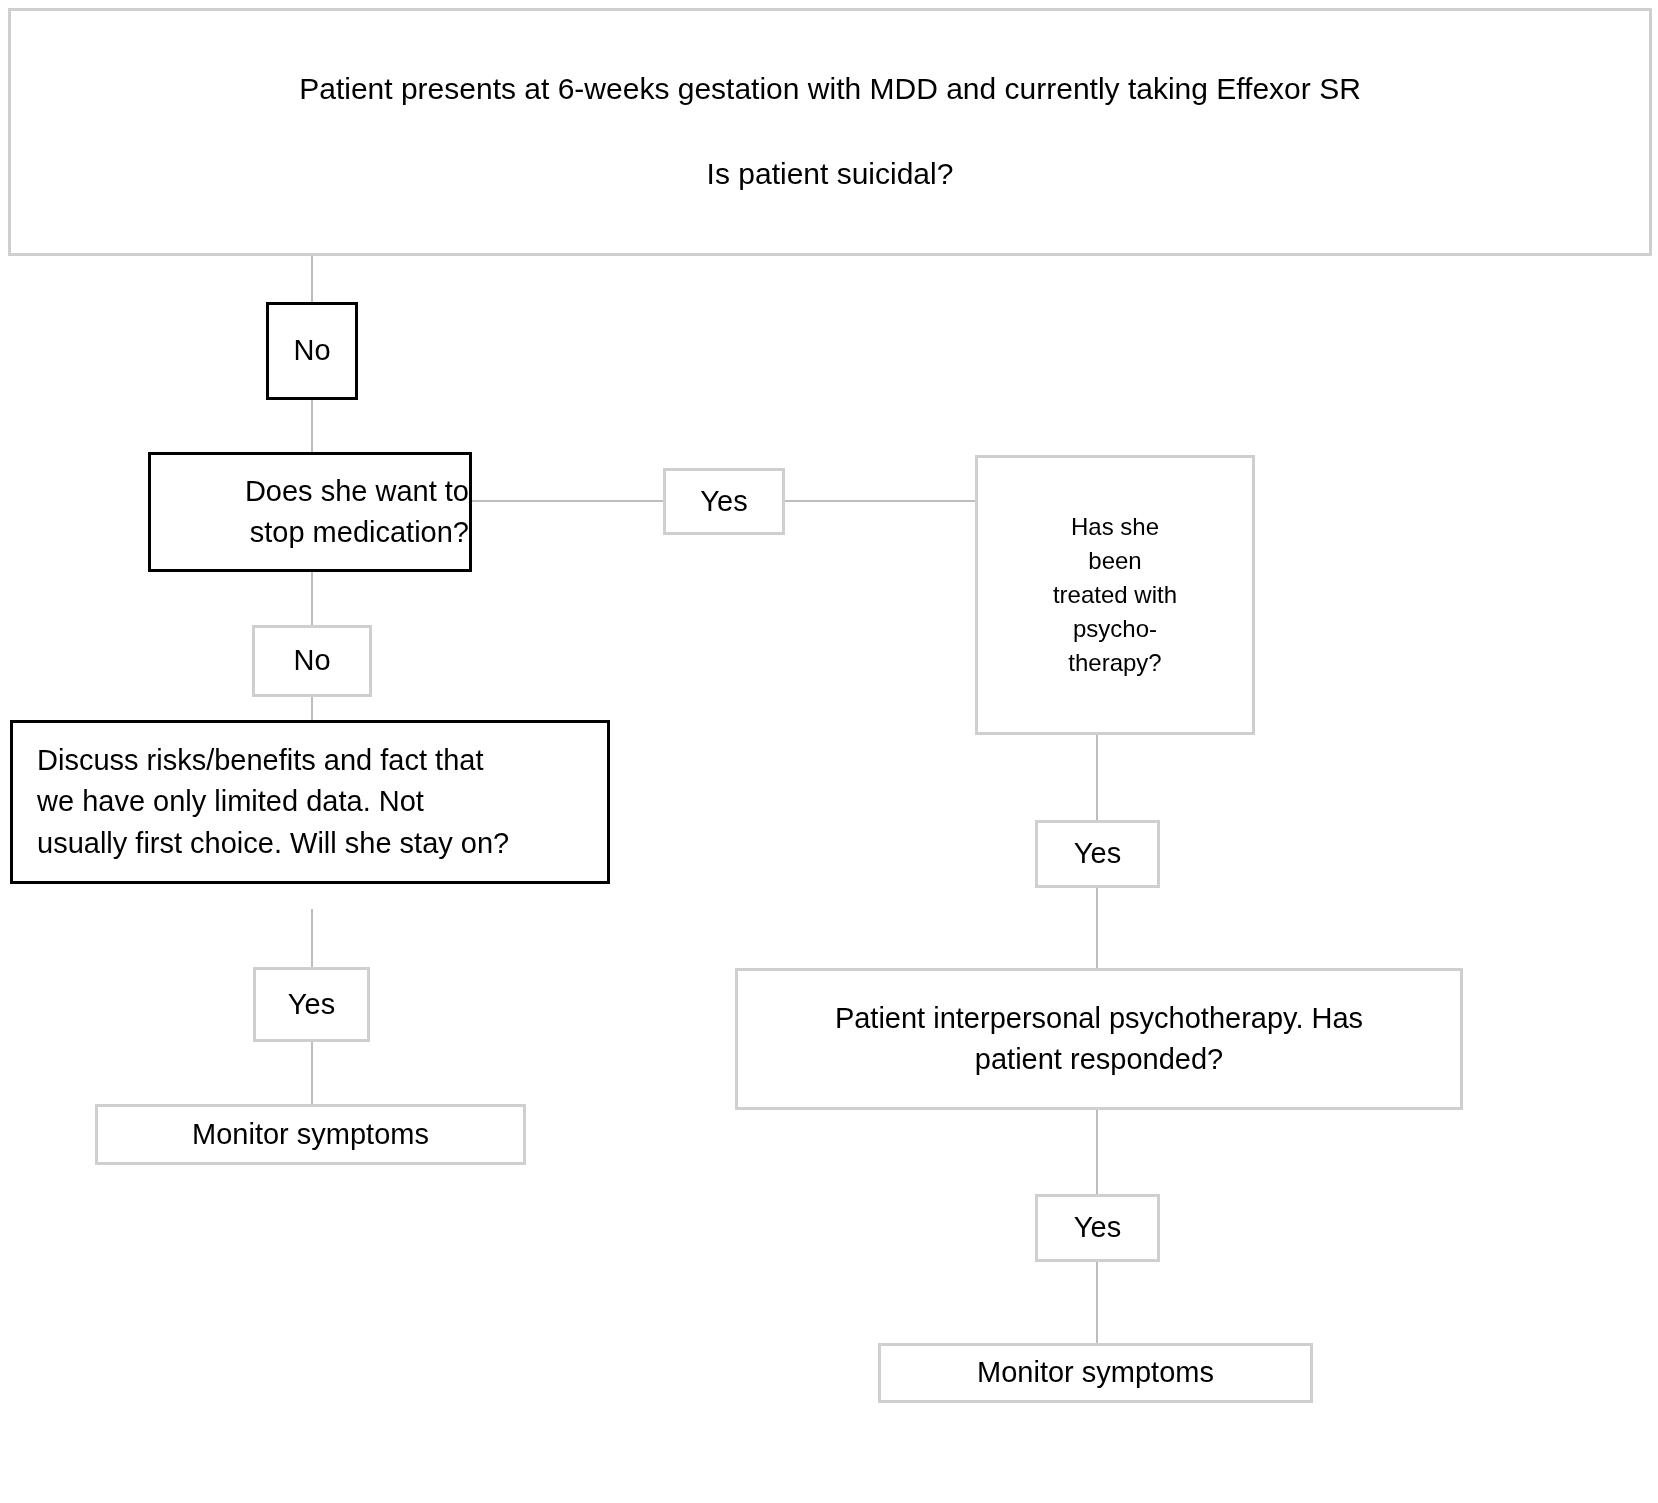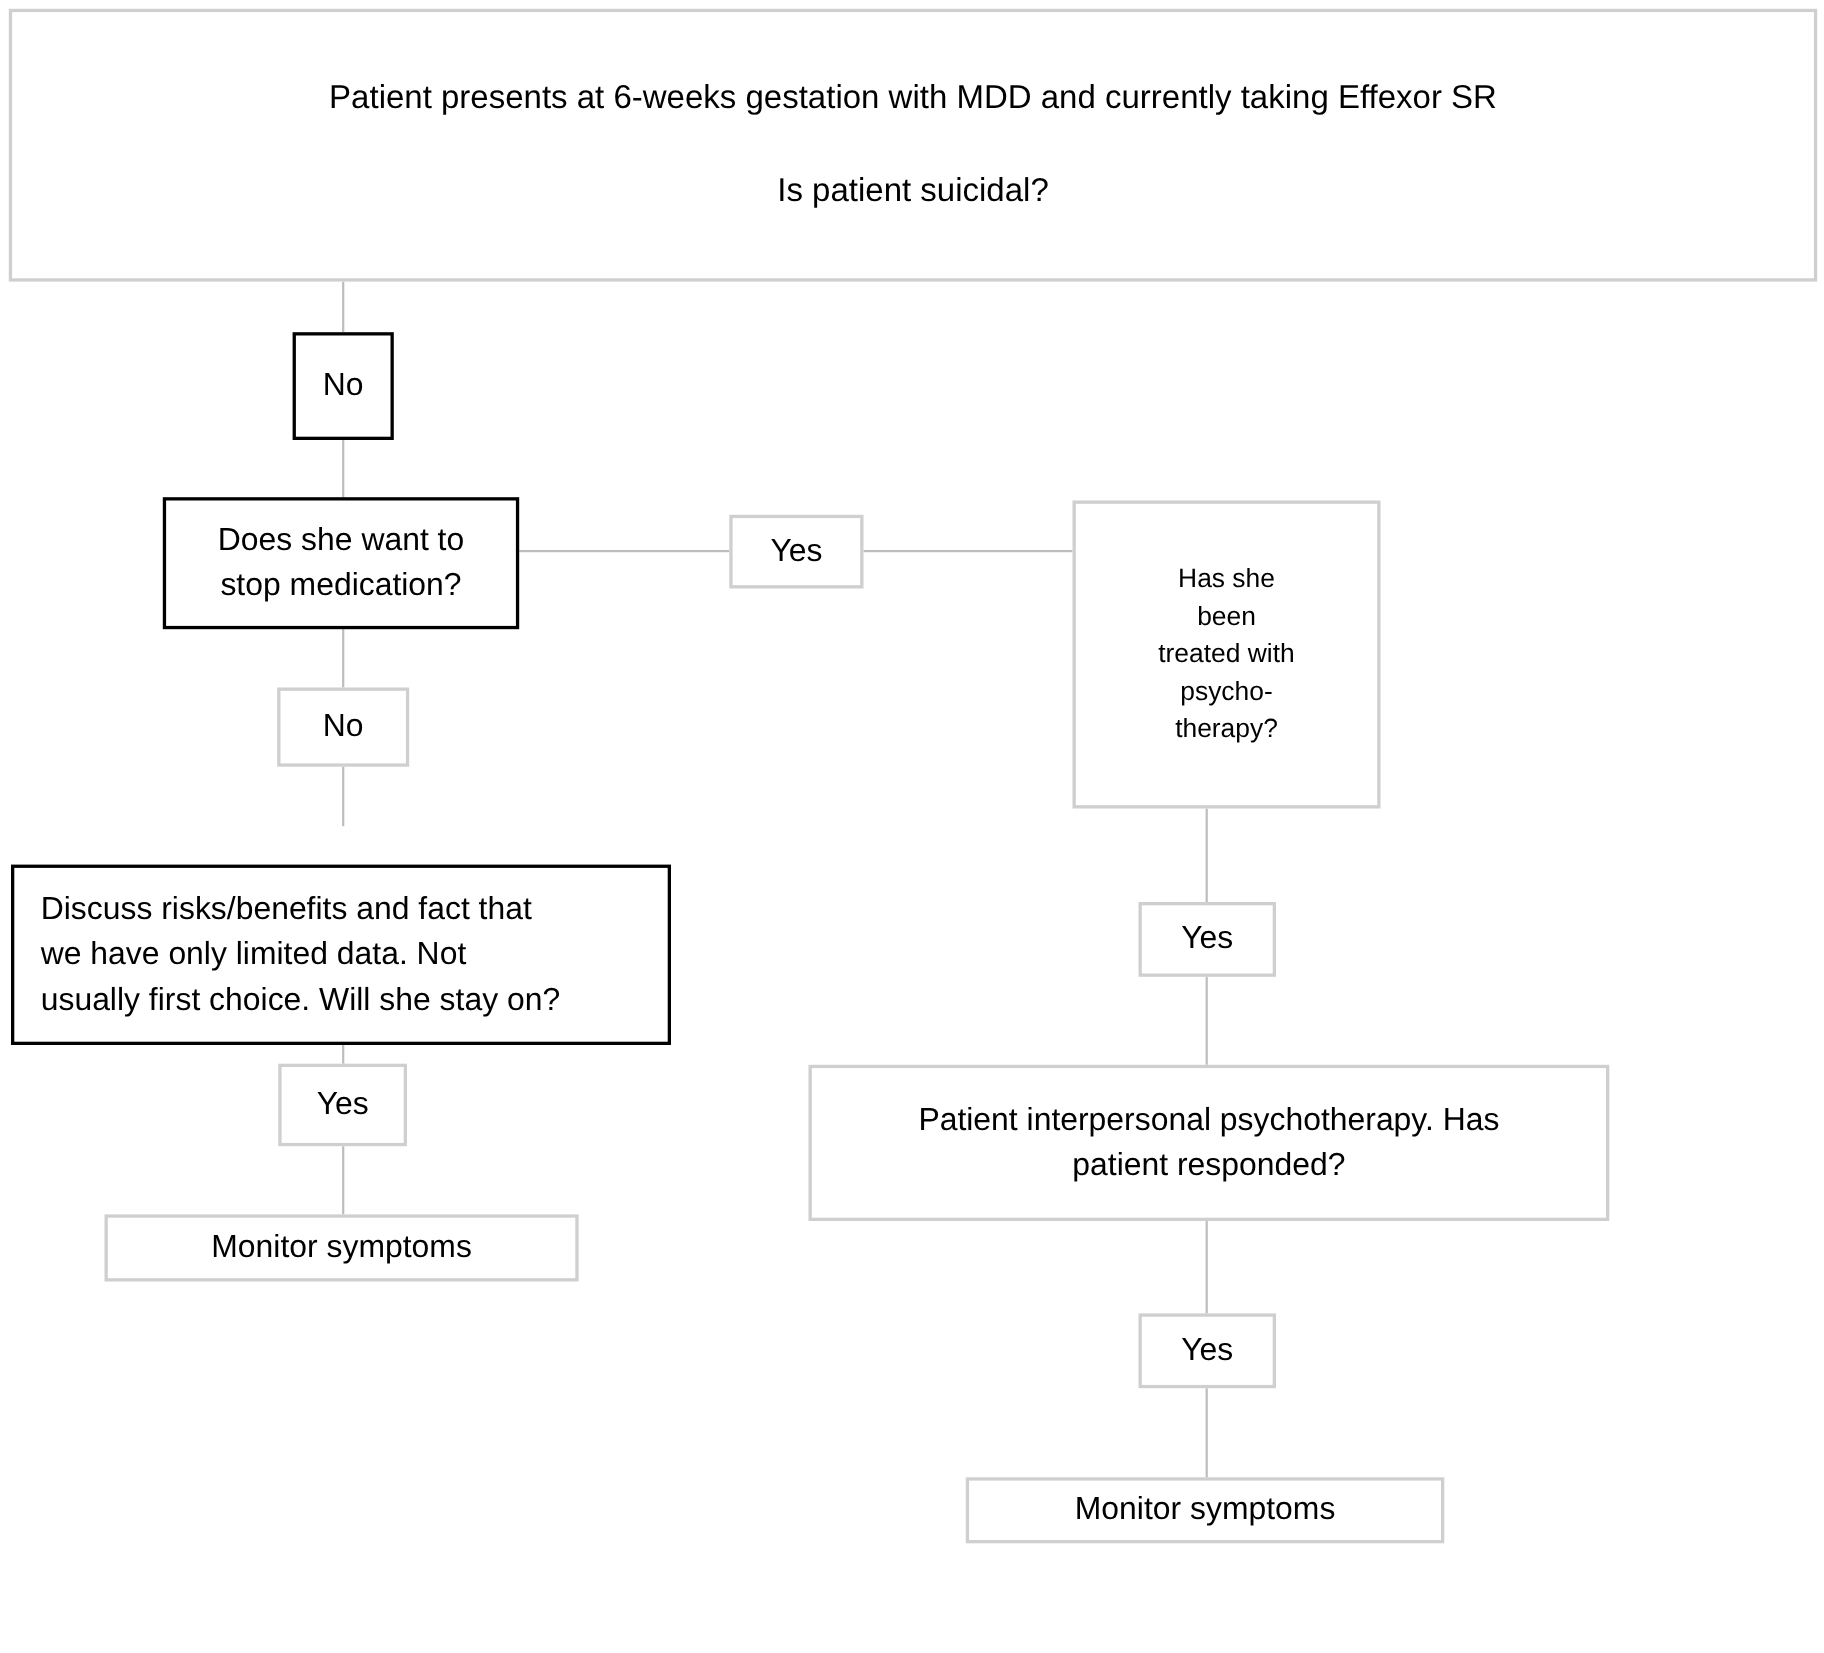--- a/index.html
+++ b/index.html
@@ -46,25 +46,25 @@
     z-index: 1;
   }
   .conn-v { width: 2px; }
   .conn-h { height: 2px; }
 
   
   #node-root   { left: 8px;   top: 8px;    width: 1644px; height: 248px; font-size: 30px; }
   #node-root .txt { padding: 0 14px; }
   #node-no-1   { left: 266px; top: 302px;  width: 92px;   height: 98px;  font-size: 29px; }
   #node-stopmed{ left: 148px; top: 452px;  width: 324px;  height: 120px; font-size: 29px; }
-  #node-stopmed .txt { text-align: center; }
+  #node-stopmed .txt { text-align: right; }
   #node-yes-1  { left: 663px; top: 468px;  width: 122px;  height: 67px;  font-size: 29px; }
   #node-psytx  { left: 975px; top: 455px;  width: 280px;  height: 280px; font-size: 24px; }
   #node-no-2   { left: 252px; top: 625px;  width: 120px;  height: 72px;  font-size: 29px; }
-  #node-discuss{ left: 10px;  top: 786px;  width: 600px;  height: 164px; font-size: 29px; }
+  #node-discuss{ left: 10px;  top: 720px;  width: 600px;  height: 164px; font-size: 29px; }
   #node-discuss .txt { text-align: left; padding-left: 24px; }
   #node-yes-2  { left: 253px; top: 967px;  width: 117px;  height: 75px;  font-size: 29px; }
   #node-mon-1  { left: 95px;  top: 1104px; width: 431px;  height: 61px;  font-size: 29px; }
   #node-yes-3  { left: 1035px;top: 820px;  width: 125px;  height: 68px;  font-size: 29px; }
   #node-ipt    { left: 735px; top: 968px;  width: 728px;  height: 142px; font-size: 29px; }
   #node-yes-4  { left: 1035px;top: 1194px; width: 125px;  height: 68px;  font-size: 29px; }
   #node-mon-2  { left: 878px; top: 1343px; width: 435px;  height: 60px;  font-size: 29px; }
 </style>
 </head>
 <body>

